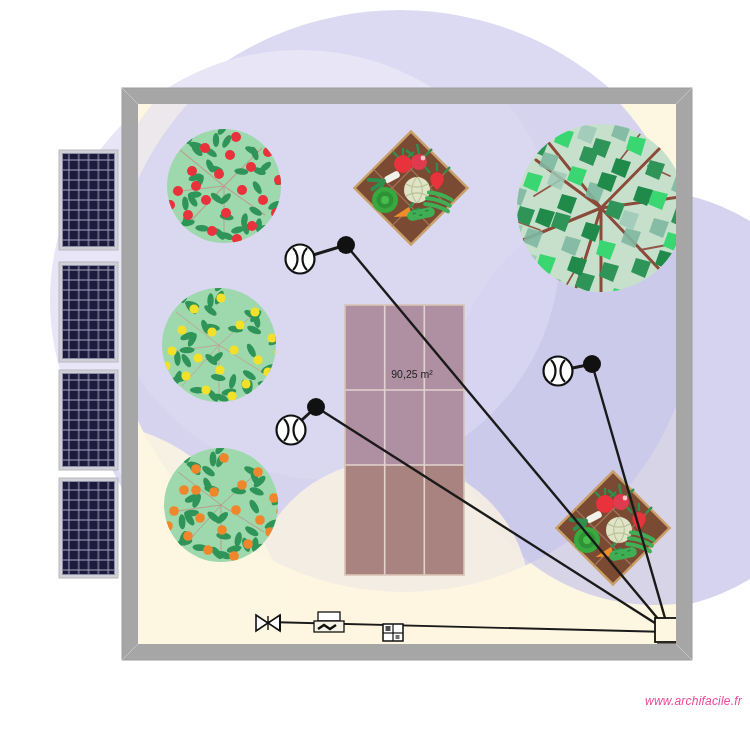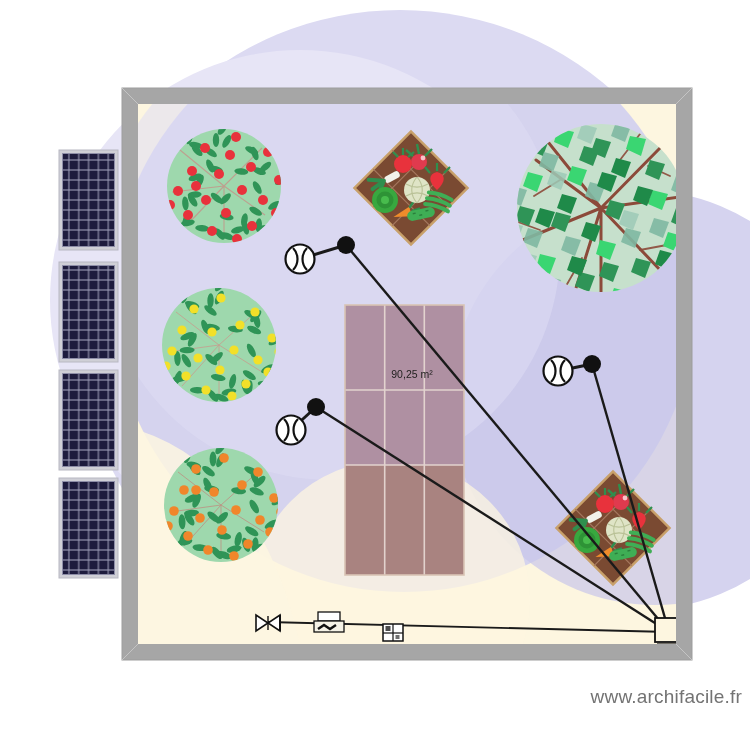--- a/index.html
+++ b/index.html
@@ -18,25 +18,26 @@
     position: absolute;
     left: 0;
     top: 0;
     width: 750px;
     height: 750px;
   }
   #footer-credit {
     position: absolute;
     right: 8px;
     bottom: 42px;
-    font-size: 19px;
-    color: #737373;
+    font-size: 12px;
+    color: #ec4899;
     font-family: "Liberation Sans", sans-serif;
     letter-spacing: 0.2px;
     user-select: none;
+    font-style: italic;
   }
 </style>
 </head>
 <body>
 
 <svg id="plan-canvas" viewBox="0 0 750 750" xmlns="http://www.w3.org/2000/svg">
 
   <defs>
 
     <pattern id="pat-panel" width="9.84" height="10" patternUnits="userSpaceOnUse">

